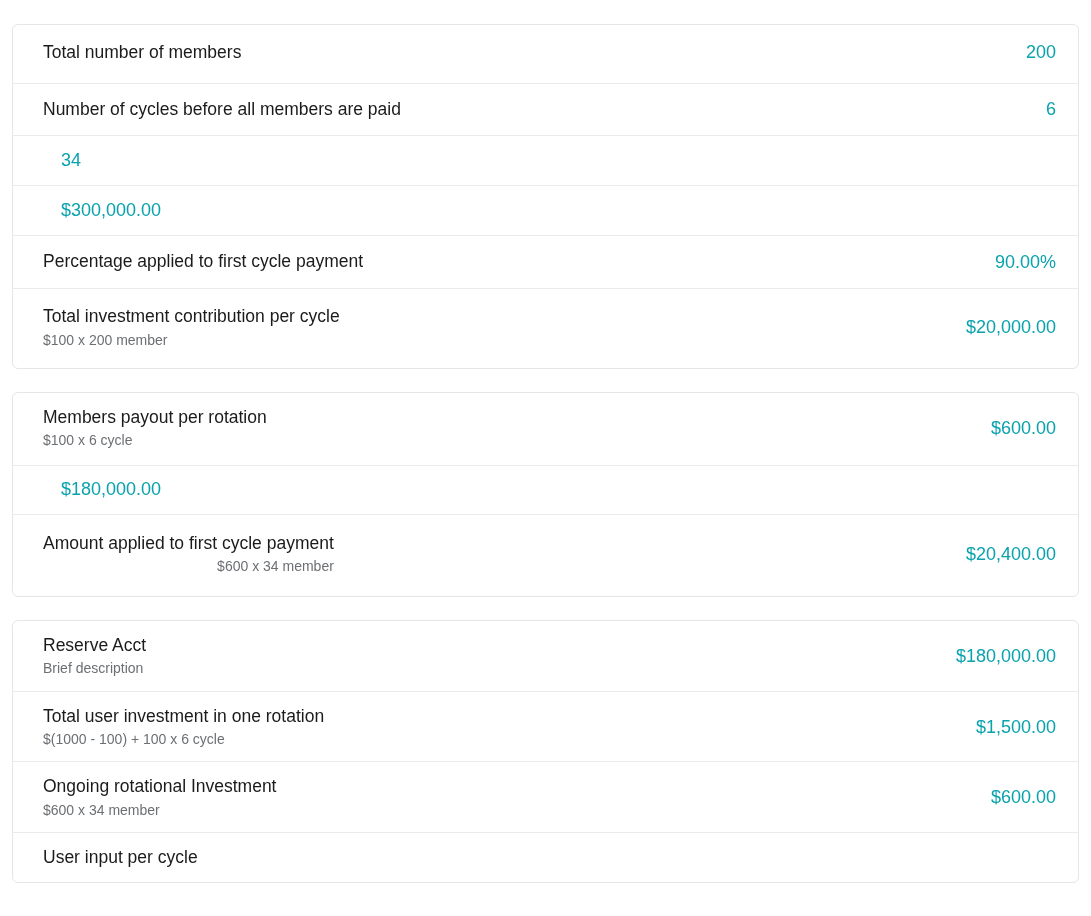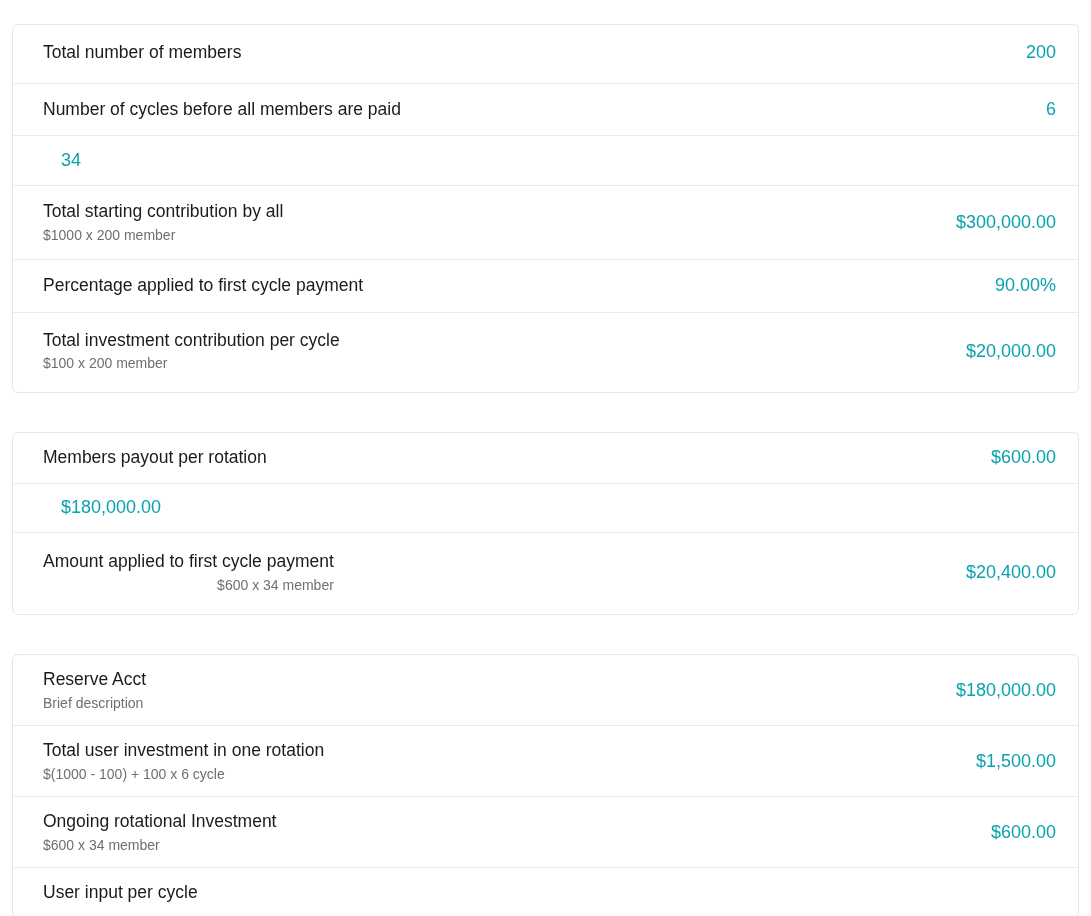--- a/index.html
+++ b/index.html
@@ -14,21 +14,21 @@
     width: 1091px;
     min-height: 916px;
     box-sizing: border-box;
     padding: 24px 12px 0 12px;
     background: #ffffff;
   }
   .card {
     border: 1px solid #e4e6e8;
     border-radius: 6px;
     background: #ffffff;
-    margin-bottom: 39px;
+    margin-bottom: 23px;
     overflow: hidden;
   }
   .row {
     display: flex;
     align-items: center;
     justify-content: space-between;
     padding: 12px 22px 12px 30px;
     border-bottom: 1px solid #e8eaec;
     box-sizing: border-box;
   }
@@ -79,44 +79,41 @@
         <div class="row">
           <div class="row-label">
             <div class="label-main">Number of cycles before all members are paid</div>
           </div>
           <div class="row-value">6</div>
         </div>
         <div class="row">
           <div class="row-value">34</div>
         </div>
         <div class="row">
-          <div class="row-label">
-            <div class="label-main">Total starting contribution by all</div>
-            <div class="label-sub">$1000 x 200 member</div>
-          </div>
           <div class="row-value">$300,000.00</div>
         </div>
         <div class="row">
           <div class="row-label">
             <div class="label-main">Percentage applied to first cycle payment</div>
           </div>
           <div class="row-value">90.00%</div>
         </div>
         <div class="row tall">
           <div class="row-label">
             <div class="label-main">Total investment contribution per cycle</div>
             <div class="label-sub">$100 x 200 member</div>
           </div>
           <div class="row-value">$20,000.00</div>
         </div>
       </div>
       <div class="card card-2">
         <div class="row">
           <div class="row-label">
             <div class="label-main">Members payout per rotation</div>
+            <div class="label-sub">$100 x 6 cycle</div>
           </div>
           <div class="row-value">$600.00</div>
         </div>
         <div class="row">
           <div class="row-value">$180,000.00</div>
         </div>
         <div class="row tall">
           <div class="row-label">
             <div class="label-main">Amount applied to first cycle payment</div>
             <div class="label-sub">$600 x 34 member</div>

